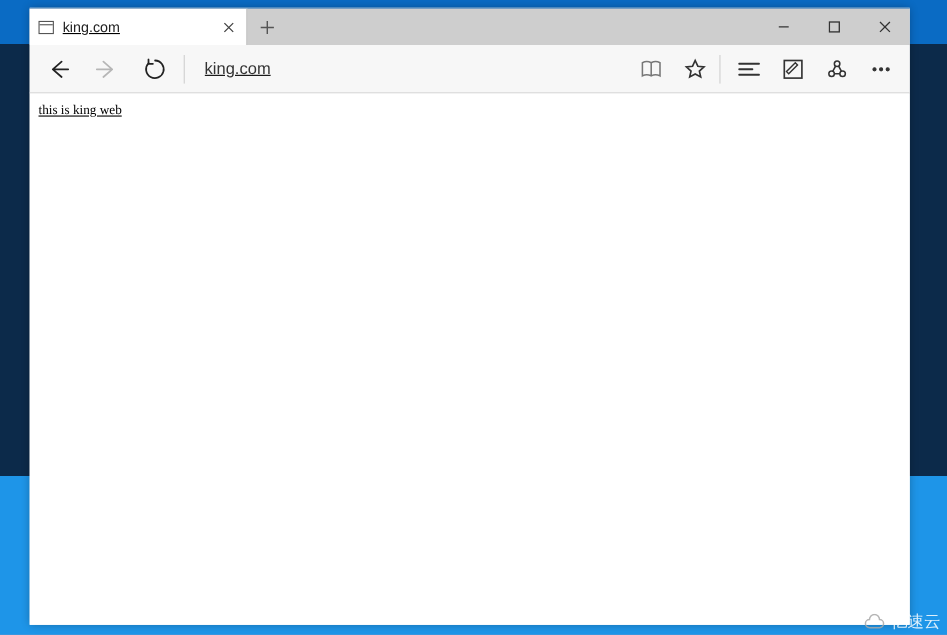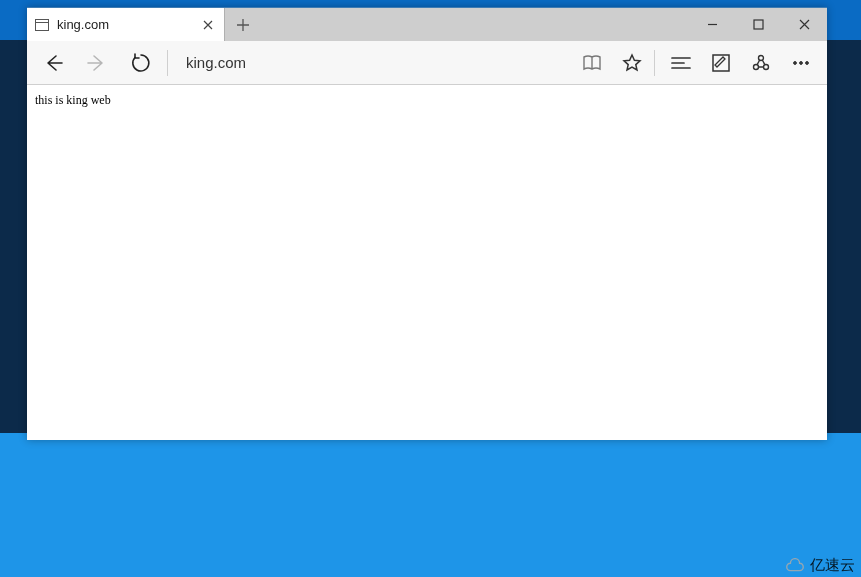--- a/index.html
+++ b/index.html
@@ -15,26 +15,27 @@
       position: absolute;
       width: 100%;
       height: 100%;
       background: linear-gradient(to bottom, #0a6bc4 0%, #0a6bc4 7%, #0c2a4a 7%, #0c2a4a 75%, #1e95e8 75%, #1e95e8 100%);
     }
     .browser-window {
       position: absolute;
       left: 27px;
       top: 7px;
       width: 800px;
-      height: 433px;
+      height: 561px;
       background: #ffffff;
       box-shadow: 0 0 8px rgba(0,0,0,0.3);
       display: flex;
       flex-direction: column;
       border-top: 1px solid #3d7bb3;
+      text-decoration: underline;
     }
     .titlebar {
       height: 33px;
       background: #cecece;
       display: flex;
       align-items: stretch;
     }
     .tab {
       background: #ffffff;
       width: 198px;
@@ -152,21 +153,21 @@
       padding: 8px 8px;
       font-family: "Times New Roman", serif;
       font-size: 12px;
       color: #000;
       overflow: auto;
     }
     .watermark {
       position: absolute;
       right: 6px;
       bottom: 2px;
-      color: #000000;
+      color: #ffffff;
       font-size: 15px;
       display: flex;
       align-items: center;
       gap: 4px;
       opacity: 0.85;
       pointer-events: none;
     }
     .watermark svg { width: 22px; height: 16px; fill:#a9a9a9; }
   </style>
 </head>

